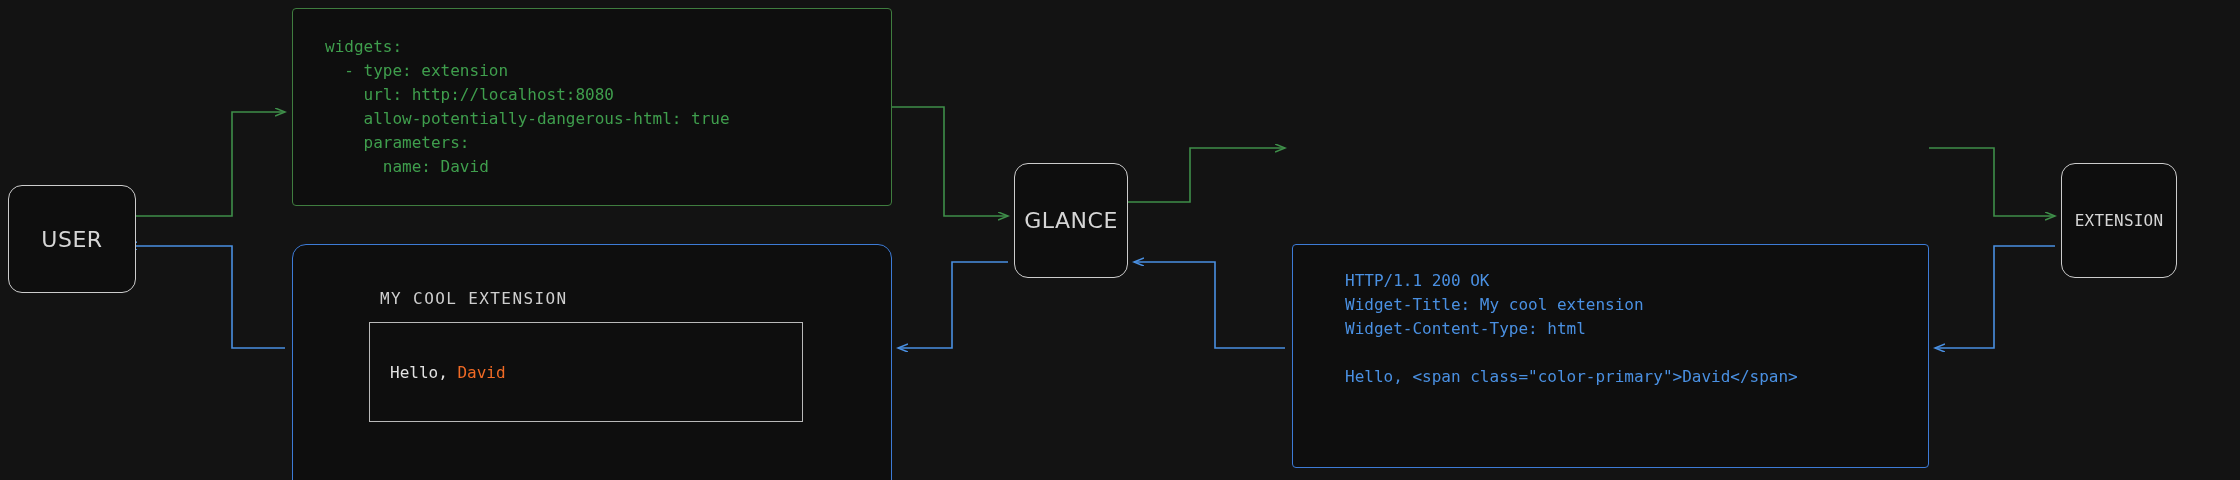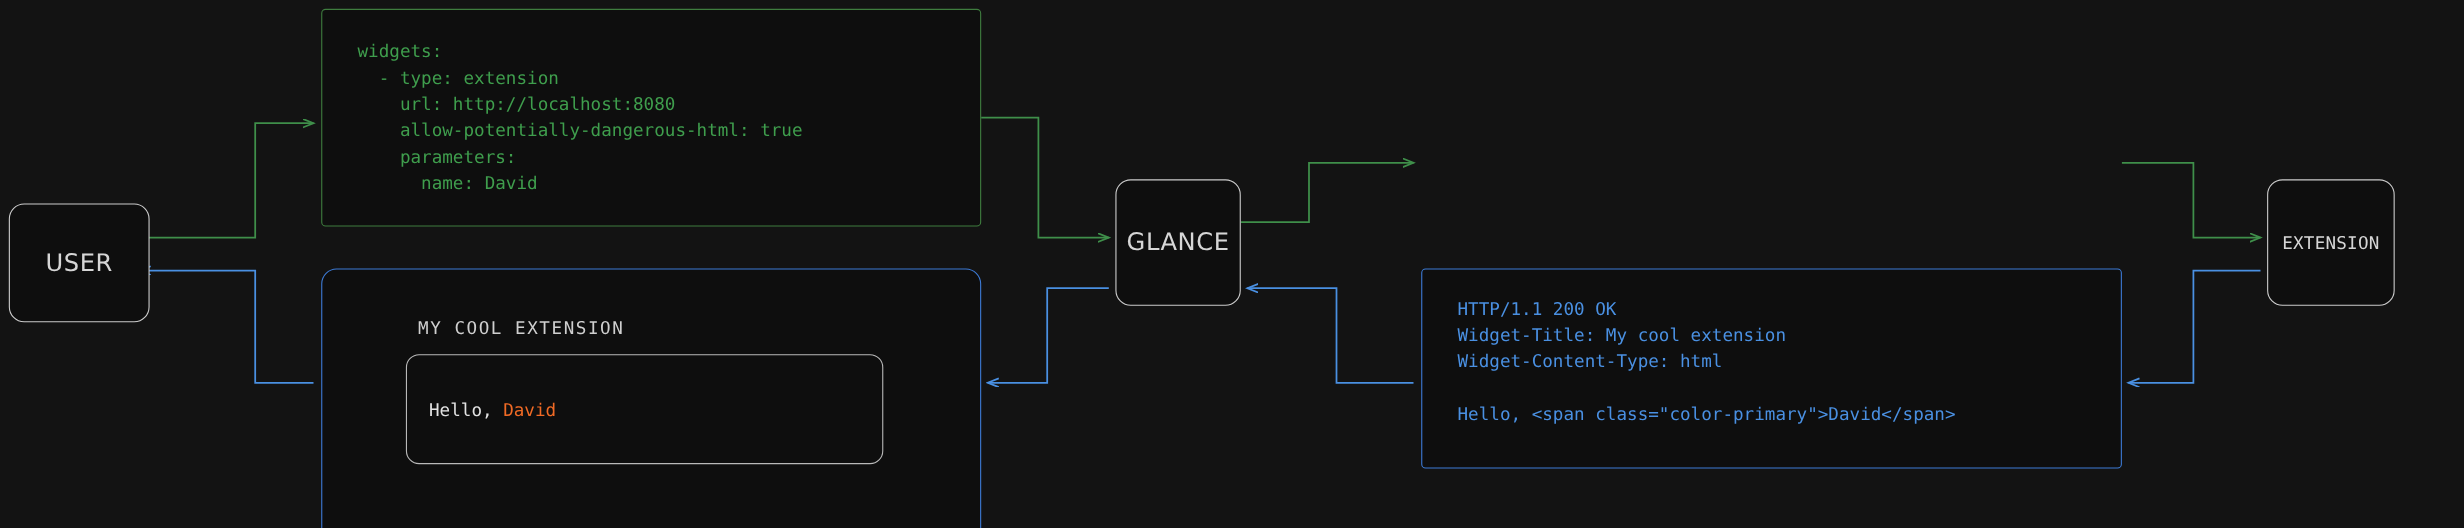--- a/index.html
+++ b/index.html
@@ -63,21 +63,21 @@
     line-height: 24px;
     white-space: pre;
   }
   .green-box { border: 1.6px solid #3f7d3f; }
   .green-box pre { color: #3f9e4d; }
   .blue-box  { border: 1.6px solid #3d7bd6; }
   .blue-box pre { color: #4a90e2; }
 
   #box-yaml    { left: 292px;  top: 8px;   width: 600px; height: 198px; padding-top: 26px; padding-left: 32px; }
   #box-get     { left: 1292px; top: 88px;  width: 637px; height: 118px; display: flex; align-items: center; padding-left: 52px; }
-  #box-resp    { left: 1292px; top: 244px; width: 637px; height: 182px; padding-top: 24px; padding-left: 32px; }
+  #box-resp    { left: 1292px; top: 244px; width: 637px; height: 224px; padding-top: 24px; padding-left: 52px; }
 
   
   #box-widget {
     position: absolute;
     left: 292px;
     top: 244px;
     width: 600px;
     height: 268px;
     box-sizing: border-box;
     border: 1.6px solid #3d7bd6;
@@ -89,21 +89,21 @@
     font-family: "DejaVu Sans Mono", "Liberation Mono", monospace;
     font-size: 16px;
     letter-spacing: 1.4px;
     color: #cfcfcf;
     margin: 20px 0 14px 55px;
   }
   .widget-card {
     margin-left: 44px;
     margin-right: 56px;
     border: 1.5px solid #b9b9b9;
-    border-radius: 12px;
+    border-radius: 0;
     height: 100px;
     display: flex;
     align-items: center;
     padding-left: 20px;
     box-sizing: border-box;
   }
   .widget-card-text {
     font-family: "DejaVu Sans Mono", "Liberation Mono", monospace;
     font-size: 16px;
     color: #e2e2e2;

